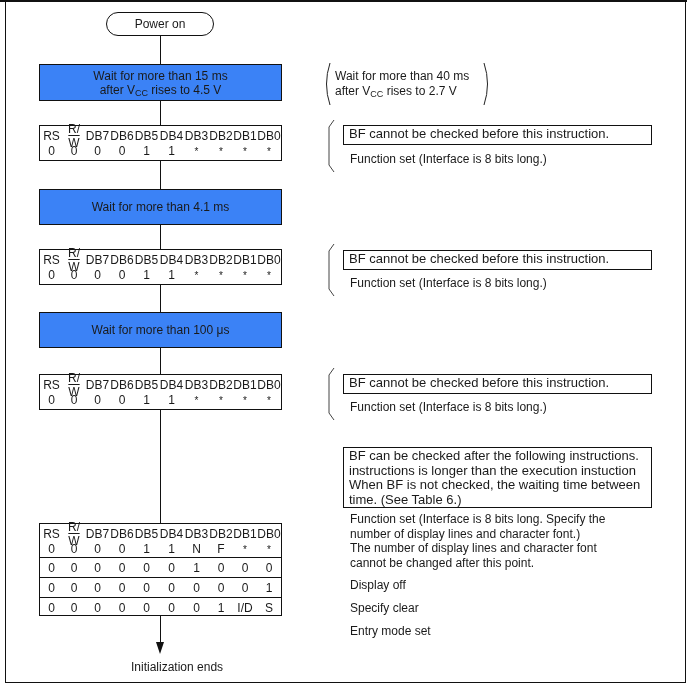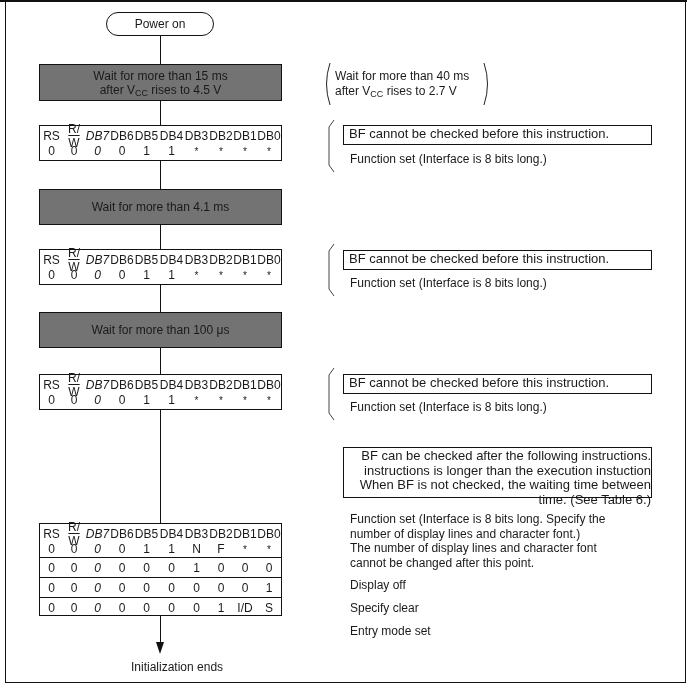--- a/index.html
+++ b/index.html
@@ -3,34 +3,34 @@
 <meta charset="utf-8">
 <style>
   html, body { margin: 0; padding: 0; background: #ffffff; }
   body { width: 692px; height: 689px; position: relative; overflow: hidden;
          font-family: "Liberation Sans", sans-serif; color: #1a1a1a; }
   .frame { position: absolute; left: 5px; top: 1px; width: 681px; height: 682px;
            border: 1.5px solid #111; border-top-width: 1.5px; box-sizing: border-box;
            border-top: none; }
   .frame-top { position: absolute; left: 0; top: 0; width: 687px; height: 1.5px; background: #111; }
   .vline { position: absolute; left: 160px; width: 1px; background: #111; }
-  .box { position: absolute; border: 1px solid #111; box-sizing: border-box; background: #737373;
+  .box { position: absolute; border: 1px solid #111; box-sizing: border-box; background: #3b82f6;
          display: flex; flex-direction: column; align-items: center; justify-content: center;
          font-size: 12px; line-height: 14px; text-align: center; }
   .pill { position: absolute; left: 106px; top: 12px; width: 108px; height: 24px;
           border: 1px solid #111; border-radius: 12px; box-sizing: border-box; background: #fff;
           display: flex; align-items: center; justify-content: center; font-size: 12px; }
   sub { font-size: 9px; vertical-align: -2px; line-height: 0; }
   .itable { position: absolute; left: 39px; width: 243px; border: 1px solid #111; box-sizing: border-box;
             background: #fff; font-size: 12px; }
   .irow { display: flex; height: 16px; align-items: center; }
   .irow.hdr { height: 15px; margin-top: 2px; }
   .irow.sep { border-top: 1px solid #111; height: 19px; }
   .irow span { display: block; text-align: center; white-space: nowrap; }
-  .c0 { width: 23px; } .c1 { width: 22px; } .c2 { width: 25px; font-style: italic; } .c3 { width: 24px; }
+  .c0 { width: 23px; } .c1 { width: 22px; } .c2 { width: 25px; } .c3 { width: 24px; }
   .c4 { width: 25px; } .c5 { width: 25px; } .c6 { width: 25px; } .c7 { width: 24px; }
   .c8 { width: 24px; } .c9 { width: 24px; }
   .star { font-size: 10px; }
   .ovl { text-decoration: overline; }
   .note { position: absolute; font-size: 12px; line-height: 14px; white-space: nowrap; }
   .nbox { position: absolute; border: 1px solid #111; box-sizing: border-box; background: #fff;
           font-size: 13px; line-height: 14.5px; padding: 1px 0 0 5px; white-space: nowrap; }
   .bracket { position: absolute; }
   .arrow-head { position: absolute; left: 156px; top: 642px; width: 0; height: 0;
                 border-left: 4px solid transparent; border-right: 4px solid transparent;
@@ -235,21 +235,21 @@
 </svg>
 <div class="nbox" style="left:343px;top:250px;width:309px;height:20px;">BF cannot be checked before this instruction.</div>
 <div class="note" style="left:350px;top:276px;">Function set  (Interface is 8 bits long.)</div>
 
 <svg class="bracket" style="left:324px;top:367px;" width="12" height="54">
   <path d="M10 1 L5 8 L5 46 L10 53" stroke="#444" stroke-width="1" fill="none"></path>
 </svg>
 <div class="nbox" style="left:343px;top:374px;width:309px;height:20px;">BF cannot be checked before this instruction.</div>
 <div class="note" style="left:350px;top:400px;">Function set  (Interface is 8 bits long.)</div>
 
-<div class="nbox" style="left:343px;top:447px;width:309px;height:51px;padding-top:1px;text-align:right;">
+<div class="nbox" style="left:343px;top:447px;width:309px;height:61px;padding-top:1px;">
   <div>BF can be checked after the following instructions.</div>
   <div>instructions is longer than the execution instuction</div>
   <div>When BF is not checked, the waiting time between</div>
   <div>time.  (See Table 6.)</div>
 </div>
 
 <div class="note" style="left:350px;top:512px;line-height:14.5px;">
   <div>Function set  (Interface is 8 bits long.  Specify the</div>
   <div>number of display lines and character font.)</div>
   <div>The number of display lines and character font</div>

